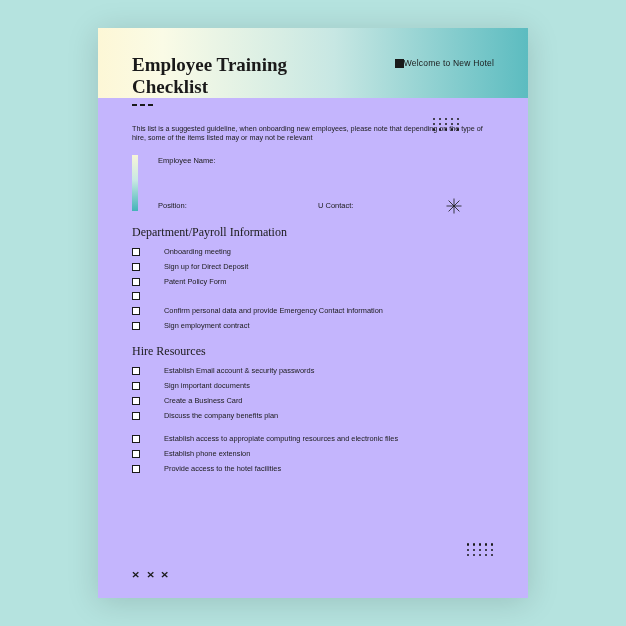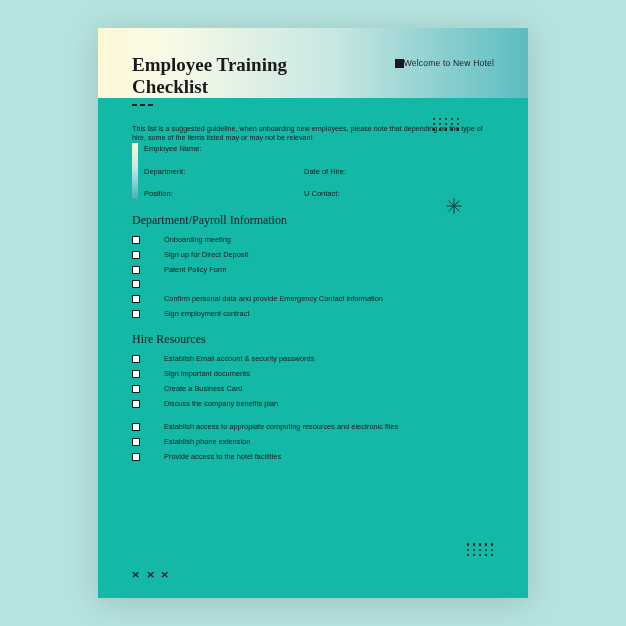--- a/index.html
+++ b/index.html
@@ -5,21 +5,21 @@
   * { box-sizing: border-box; margin: 0; padding: 0; }
   body {
     width: 626px; height: 626px;
     background: #b5e3df;
     font-family: Arial, Helvetica, sans-serif;
     display: flex; align-items: center; justify-content: center;
     overflow: hidden;
   }
   .page {
     width: 430px; height: 570px;
-    background: #14b8a6;
+    background: #c4b5fd;
     box-shadow: 0 4px 30px rgba(0,0,0,0.15);
     position: relative;
     padding: 26px 34px 20px 34px;
   }
   .bg-grad {
     position: absolute; top: 0; left: 0;
     width: 100%; height: 70px;
     background: linear-gradient(90deg, #fdf7d6 0%, #fafbe6 15%, #c7e7e3 55%, #5cbcc0 100%);
     z-index: 0;
   }
@@ -38,21 +38,21 @@
 
   .dots-top { position: absolute; top: 64px; right: 34px; }
   .dot-grid { display: grid; grid-template-columns: repeat(5, 3px); gap: 3px; }
   .dot-grid span { width: 2.2px; height: 2.2px; background: #1a1a1a; border-radius: 50%; }
 
   .dashes { display: flex; gap: 3px; margin-top: 6px; }
   .dashes i { width: 5px; height: 2px; background: #1a1a1a; display: block;}
 
   .intro { font-size: 7.2px; color: #1a1a1a; margin-top: 18px; line-height: 1.35; max-width: 365px;}
 
-  .info-box { display: flex; gap: 6px; }
+  .info-box { display: flex; margin-top: 12px; gap: 20px; }
   .grad-bar { width: 6px; height: 56px; background: linear-gradient(180deg,#f7f5d8 0%,#c9e8e3 45%,#44b3b8 100%);}
   .info-rows { flex: 1; display: flex; flex-direction: column; justify-content: space-between; padding: 1px 0;}
   .info-row { display: flex; }
   .info-left { width: 160px; font-size: 7.5px; color: #1a1a1a;}
   .info-right { font-size: 7.5px; color: #1a1a1a;}
 
   .star { position: absolute; top: 142px; right: 30px; color:#1a1a1a;}
   .star svg { width: 20px; height: 20px; stroke:#1a1a1a; stroke-width:1; fill:none;}
 
   .section { margin-top: 14px; }
@@ -107,24 +107,20 @@
         </div>
     </div>
 
     <p class="intro">This list is a suggested guideline, when onboarding new employees, please note that depending on the type of hire, some of the items listed may or may not be relevant</p>
 
     <div class="info-box">
       <div class="grad-bar"></div>
       <div class="info-rows">
         <div class="info-row">
           <div class="info-left">Employee Name:</div>
-        </div>
-        <div class="info-row">
-          <div class="info-left">Department:</div>
-          <div class="info-right">Date of Hire:</div>
         </div>
         <div class="info-row">
           <div class="info-left">Position:</div>
           <div class="info-right">U Contact:</div>
         </div>
       </div>
     </div>
 
     <div class="star">
       <svg viewBox="0 0 24 24">

